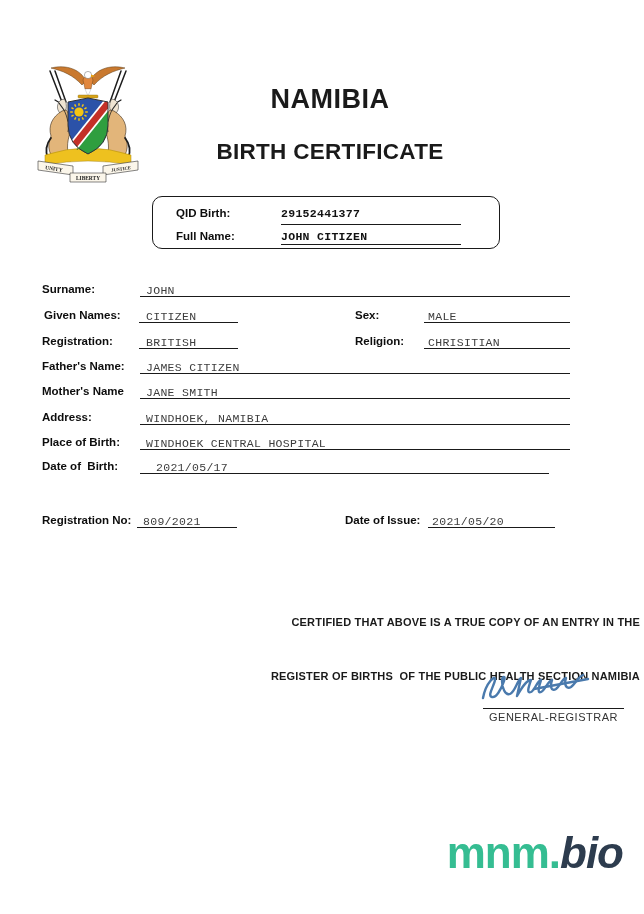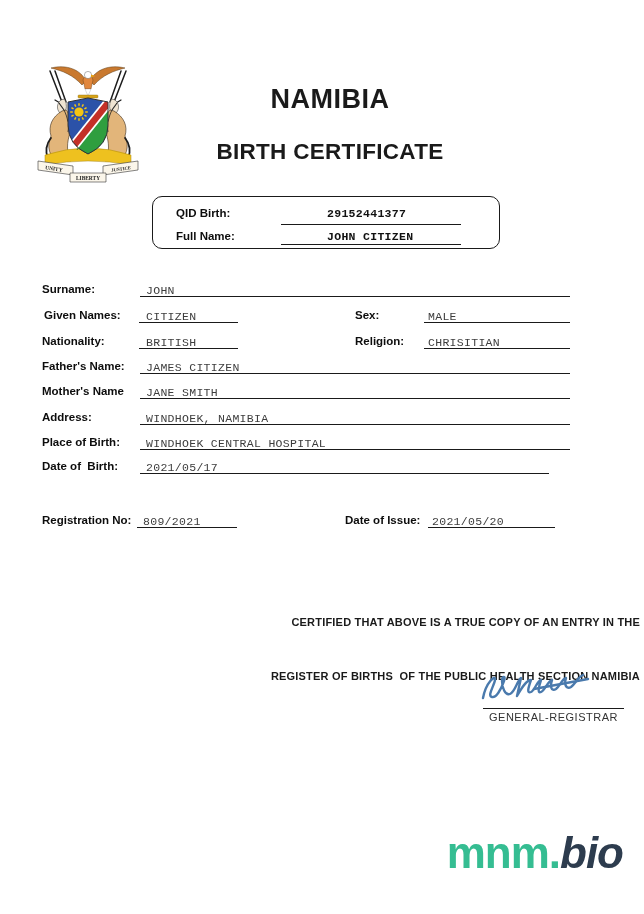--- a/index.html
+++ b/index.html
@@ -10,21 +10,21 @@
   }
   .abs{position:absolute;}
   .title{position:absolute;left:20px;width:620px;text-align:center;font-weight:bold;color:#1a1a1a;}
   .country{top:84px;font-size:27px;letter-spacing:.5px;}
   .doctitle{top:139px;font-size:22.5px;letter-spacing:.3px;}
   .lbl{position:absolute;font-weight:bold;font-size:11.5px;color:#0d0d0d;white-space:pre-wrap;}
   .val{position:absolute;font-family:"Liberation Mono","DejaVu Sans Mono",monospace;font-size:11.5px;color:#3d3d3d;letter-spacing:.3px;white-space:pre-wrap;}
   .uline{position:absolute;height:0;border-top:1.3px solid #1a1a1a;}
   #qid-box{position:absolute;left:152px;top:196px;width:346px;height:51px;border:1.6px solid #1a1a1a;border-radius:10px;}
   #qid-box .lbl{font-size:11.5px;}
-  #qid-box .val{font-weight:bold;color:#111;margin-left:46px;}
+  #qid-box .val{font-weight:bold;color:#111;}
   .cert{position:absolute;left:20px;width:620px;text-align:right;font-weight:bold;font-size:11px;color:#1a1a1a;white-space:pre-wrap;letter-spacing:.2px;margin-top:44px;}
   .sig-line{position:absolute;left:483px;top:708px;width:141px;height:0;border-top:1.4px solid #1a1a1a;}
   .sig-title{position:absolute;left:473px;top:711px;width:161px;text-align:center;font-size:11px;letter-spacing:.5px;color:#333;}
   #watermark{position:absolute;right:21px;top:829px;font-size:44px;font-weight:bold;line-height:1.1;letter-spacing:-1px;white-space:nowrap;}
   #watermark .wm1{font-style:normal;margin-left:48px;}
   #watermark .wm2{font-style:italic;}
 </style>
 </head>
 <body>
 
@@ -115,21 +115,21 @@
   <div class="val" style="left:146px;top:284px">JOHN</div>
   <div class="uline" style="left:140px;top:296px;width:430px"></div>
 
   <div class="lbl" style="left:44px;top:309px">Given Names:</div>
   <div class="val" style="left:146px;top:310px">CITIZEN</div>
   <div class="uline" style="left:139px;top:322px;width:99px"></div>
   <div class="lbl" style="left:355px;top:309px">Sex:</div>
   <div class="val" style="left:428px;top:310px">MALE</div>
   <div class="uline" style="left:424px;top:322px;width:146px"></div>
 
-  <div class="lbl" style="left:42px;top:335px">Nationality:</div>
+  <div class="lbl" style="left:42px;top:335px">Registration:</div>
   <div class="val" style="left:146px;top:336px">BRITISH</div>
   <div class="uline" style="left:139px;top:348px;width:99px"></div>
   <div class="lbl" style="left:355px;top:335px">Religion:</div>
   <div class="val" style="left:428px;top:336px">CHRISITIAN</div>
   <div class="uline" style="left:424px;top:348px;width:146px"></div>
 
   <div class="lbl" style="left:42px;top:360px">Father's Name:</div>
   <div class="val" style="left:146px;top:361px">JAMES CITIZEN</div>
   <div class="uline" style="left:140px;top:373px;width:430px"></div>
 
@@ -139,21 +139,21 @@
 
   <div class="lbl" style="left:42px;top:411px">Address:</div>
   <div class="val" style="left:146px;top:412px">WINDHOEK, NAMIBIA</div>
   <div class="uline" style="left:140px;top:424px;width:430px"></div>
 
   <div class="lbl" style="left:42px;top:436px">Place of Birth:</div>
   <div class="val" style="left:146px;top:437px">WINDHOEK CENTRAL HOSPITAL</div>
   <div class="uline" style="left:140px;top:449px;width:430px"></div>
 
   <div class="lbl" style="left:42px;top:460px">Date of  Birth:</div>
-  <div class="val" style="left:146px;top:461px">2021/05/17</div>
+  <div class="val" style="left:156px;top:461px">2021/05/17</div>
   <div class="uline" style="left:140px;top:473px;width:409px"></div>
 
   <div class="lbl" style="left:42px;top:514px">Registration No:</div>
   <div class="val" style="left:143px;top:515px">809/2021</div>
   <div class="uline" style="left:137px;top:527px;width:100px"></div>
   <div class="lbl" style="left:345px;top:514px">Date of Issue:</div>
   <div class="val" style="left:432px;top:515px">2021/05/20</div>
   <div class="uline" style="left:428px;top:527px;width:127px"></div>
 
   <div class="cert" style="top:572px">CERTIFIED THAT ABOVE IS A TRUE COPY OF AN ENTRY IN THE</div>

